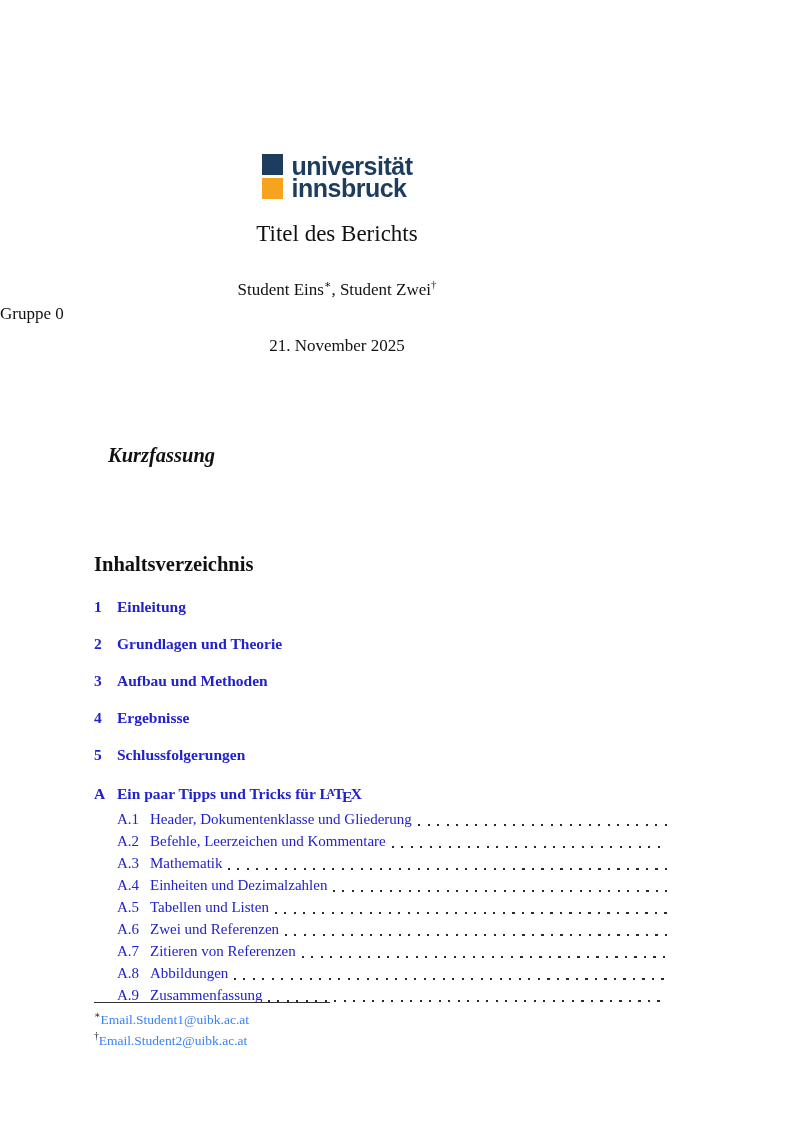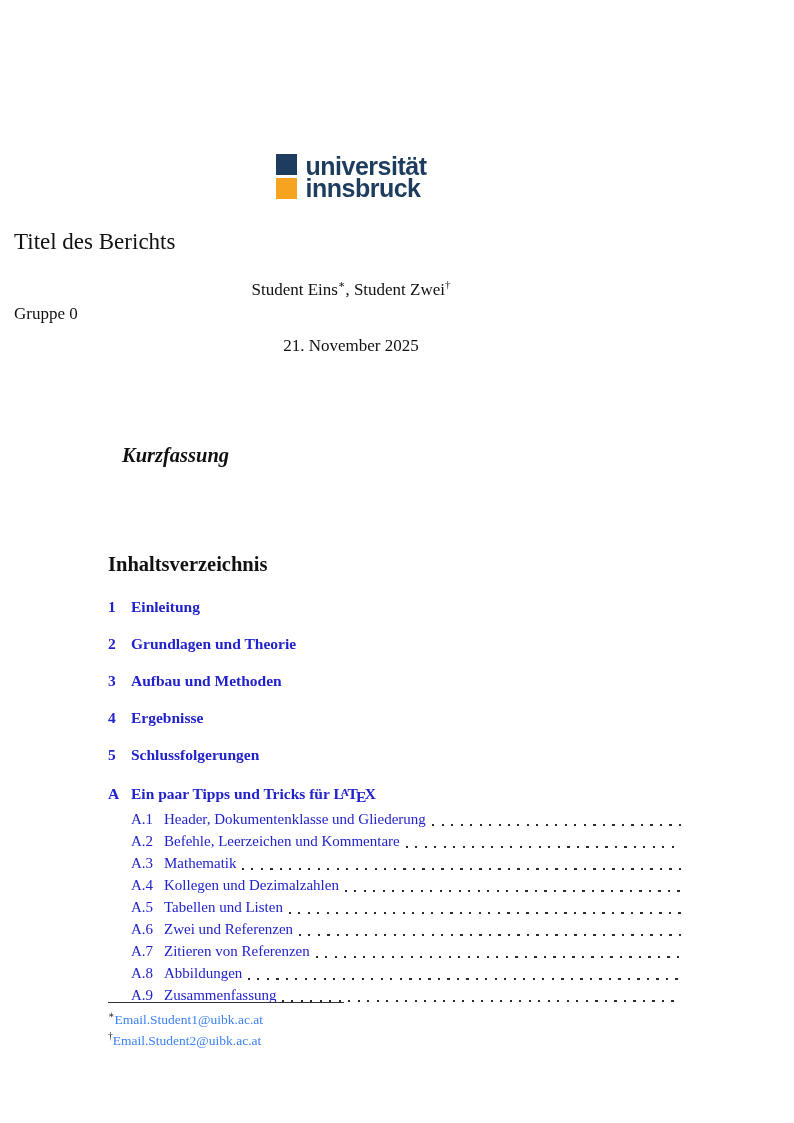--- a/index.html
+++ b/index.html
@@ -3,39 +3,38 @@
 <meta charset="utf-8">
 <style>
   html,body{margin:0;padding:0;background:#ffffff;}
   .page{
     position:relative;
     width:674px;height:1123px;
     background:#ffffff;
     font-family:"Liberation Serif","DejaVu Serif",serif;
     color:#111;
     overflow:hidden;
-    margin-left:14px;
   }
   
   .logo{
     position:absolute;top:154px;left:0;right:0;
     display:flex;justify-content:center;align-items:center;
   }
   .logo-squares{display:flex;flex-direction:column;gap:3px;}
   .sq{width:21px;height:21px;}
   .sq-navy{background:#1d3c5e;}
   .sq-orange{background:#f6a41f;}
   .logo-text{
     margin-left:9px;
     font-family:"Liberation Sans","DejaVu Sans",sans-serif;
     font-weight:700;font-size:25px;line-height:22px;
     color:#1d3c5e;letter-spacing:-0.5px;
   }
   
-  .doc-title{position:absolute;top:229px;left:0;right:0;text-align:left;font-size:23px;}
+  .doc-title{position:absolute;top:221px;left:0;right:0;text-align:center;font-size:23px;}
   .authors{position:absolute;top:278px;left:0;right:0;text-align:center;font-size:17px;}
   .authors sup{font-size:11px;}
   .group{position:absolute;top:304px;left:0;right:0;text-align:left;font-size:17px;}
   .date{position:absolute;top:336px;left:0;right:0;text-align:center;font-size:17px;}
   
   .h-abstract{position:absolute;top:444px;left:108px;font-size:20.5px;font-weight:bold;font-style:italic;}
   .abstract-text{
     position:absolute;top:481px;left:94px;width:607px;
     font-style:italic;font-size:15.5px;line-height:27px;text-align:justify;
   }
@@ -142,21 +141,21 @@
       <span class="pg">4</span>
     </div>
     <div class="toc-row toc-sub">
       <span class="num">A.3</span>
       <span>Mathematik</span>
       <span class="dots"></span>
       <span class="pg">4</span>
     </div>
     <div class="toc-row toc-sub">
       <span class="num">A.4</span>
-      <span>Kollegen und Dezimalzahlen</span>
+      <span>Einheiten und Dezimalzahlen</span>
       <span class="dots"></span>
       <span class="pg">5</span>
     </div>
     <div class="toc-row toc-sub">
       <span class="num">A.5</span>
       <span>Tabellen und Listen</span>
       <span class="dots"></span>
       <span class="pg">6</span>
     </div>
     <div class="toc-row toc-sub">

